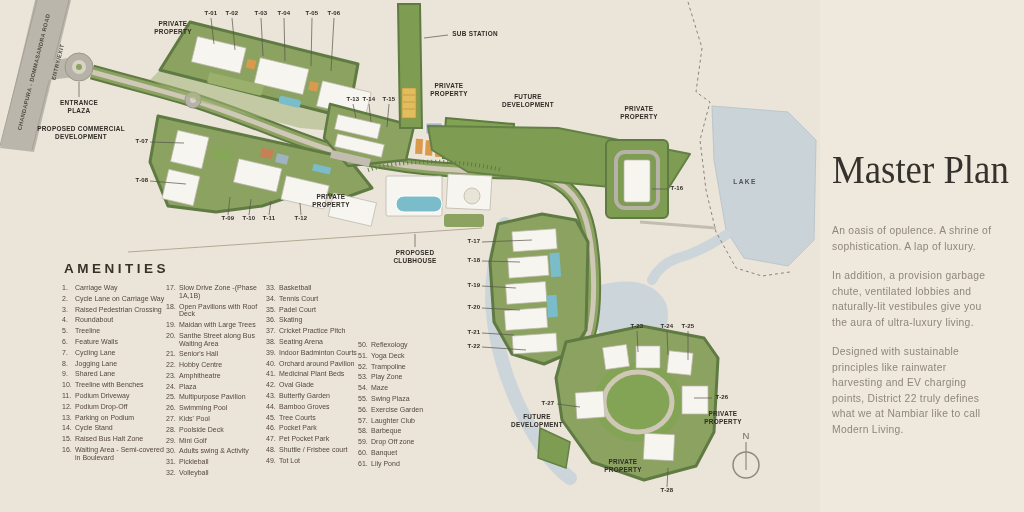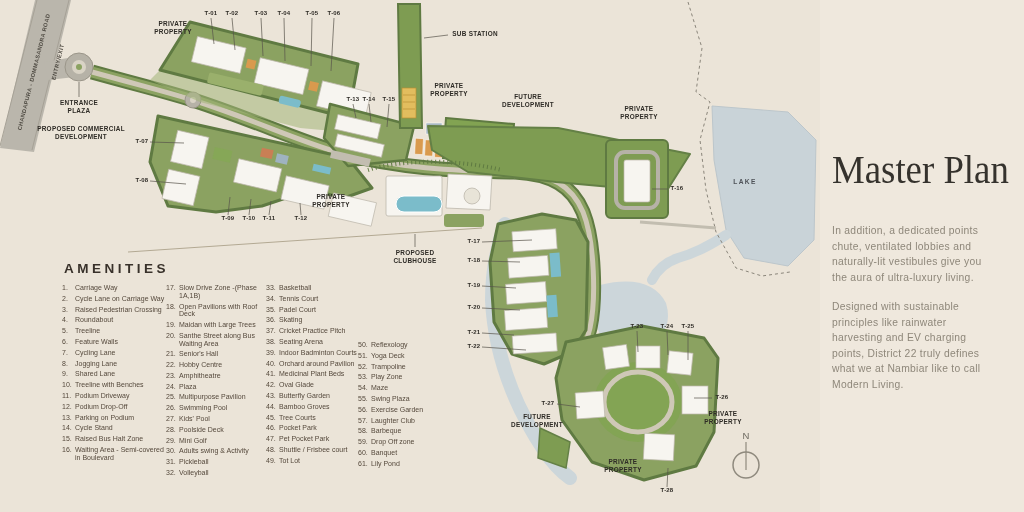--- a/index.html
+++ b/index.html
@@ -533,15 +533,16 @@
         <div class="amen-row">
           <span class="amen-num">61.</span>
           <span class="amen-txt">Lily Pond</span>
         </div>
       </div>
     </div>
 </div>
 
 <div id="right-panel">
   <h1 id="panel-title">Master Plan</h1>
-  <p class="panel-para">In addition, a dedicated points chute, ventilated lobbies and naturally-lit vestibules give you the aura of ultra-luxury living.</p>
+  <p class="panel-para">An oasis of opulence. A shrine of sophistication. A lap of luxury.</p>
+  <p class="panel-para">In addition, a provision garbage chute, ventilated lobbies and naturally-lit vestibules give you the aura of ultra-luxury living.</p>
   <p class="panel-para">Designed with sustainable principles like rainwater harvesting and EV charging points, District 22 truly defines what we at Nambiar like to call Modern Living.</p>
 </div>
 
 </body></html>

